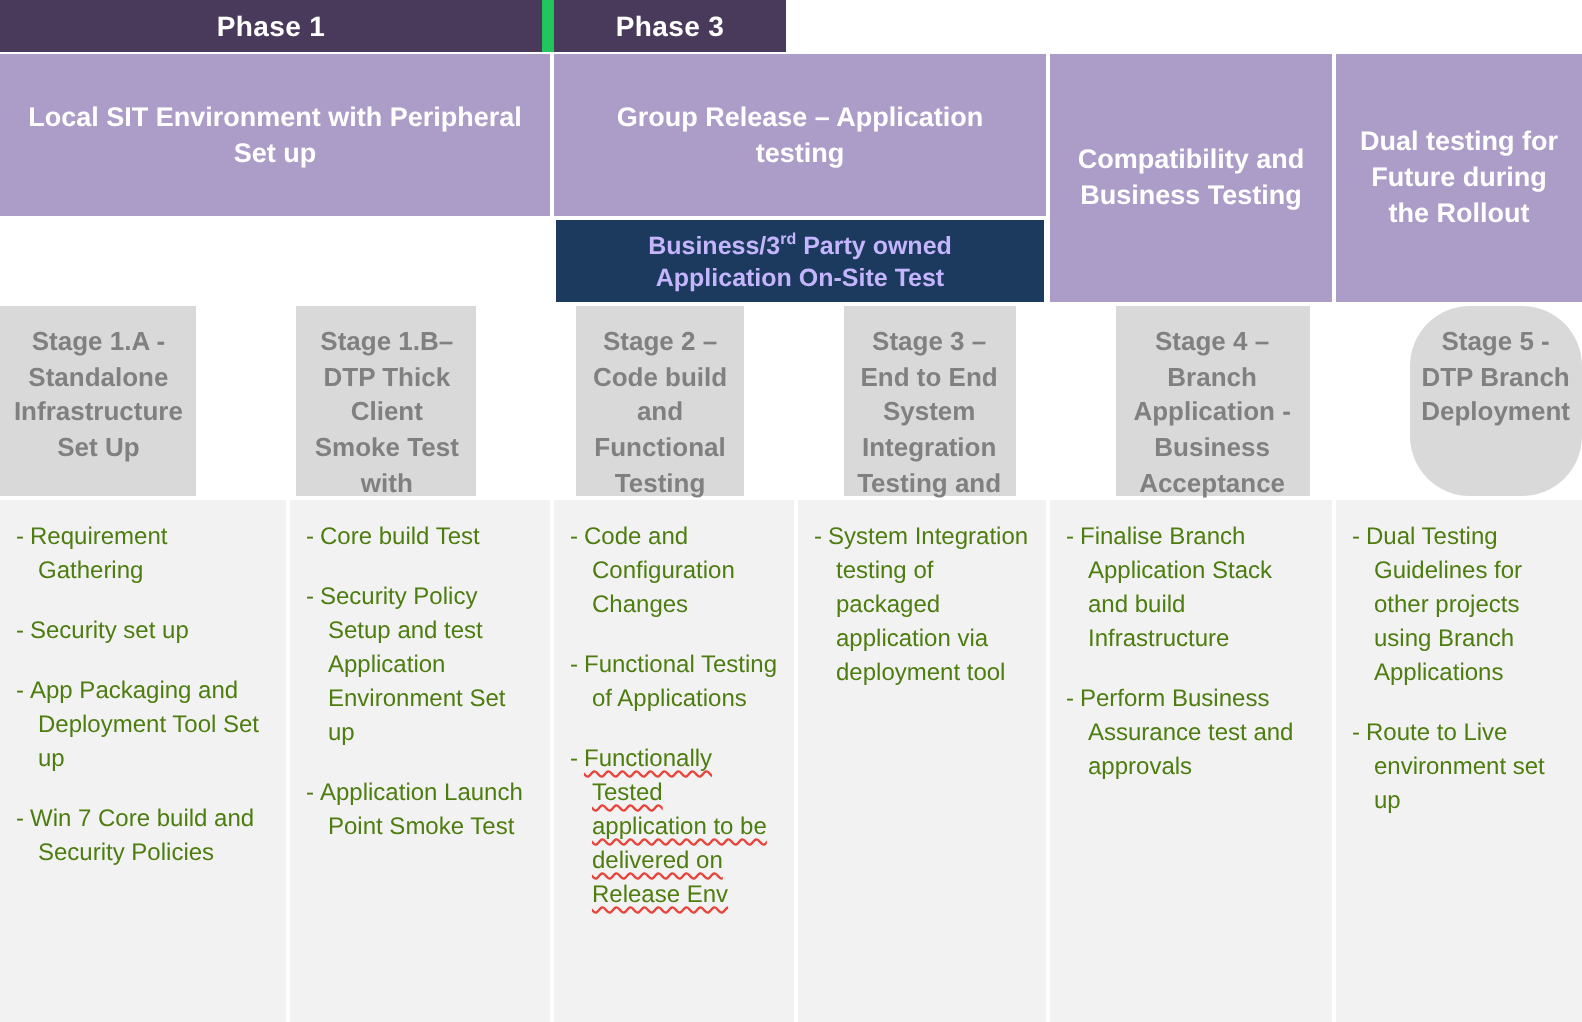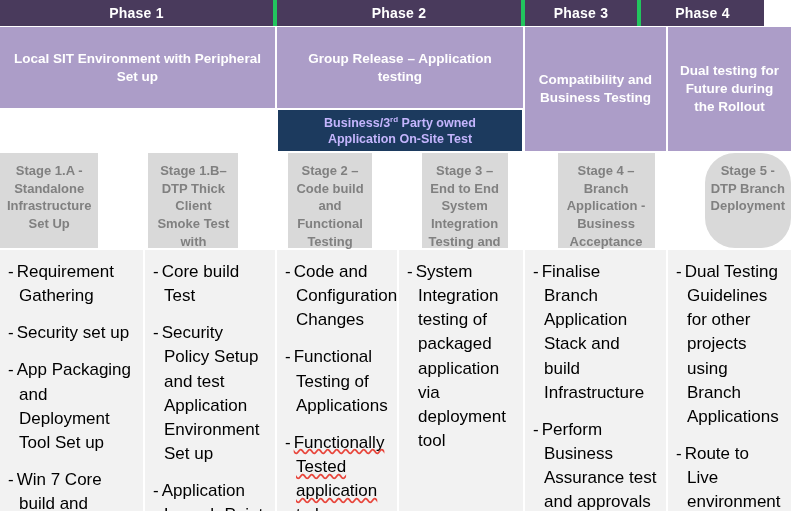--- a/index.html
+++ b/index.html
@@ -32,21 +32,21 @@
   .phase-cell {
     background: #493A5C;
     color: #ffffff;
     font-weight: bold;
     font-size: 14px;
     letter-spacing: 0.2px;
     display: flex;
     align-items: center;
     justify-content: center;
     box-sizing: border-box;
-    border-right: 4px solid #22c55e;
+    border-right: 6px solid #22c55e;
     height: 26px;
   }
   .phase-cell:last-child { border-right: none; }
 
   
   .desc-row {
     position: absolute;
     top: 27px;
     left: 0;
     width: 791px;
@@ -145,45 +145,43 @@
     padding: 10px 8px 6px 8px;
     overflow: hidden;
   }
   .content-cell:last-child { border-right: none; }
   .bullets {
     margin: 0;
     padding: 0;
     list-style: none;
   }
   .bullets li {
-    color: #000000;
-    font-size: 17px;
+    color: #4d7c0f;
+    font-size: 12px;
     line-height: 1.42;
     margin: 0 0 13px 0;
     padding-left: 11px;
     text-indent: -11px;
   }
   .bullets li:last-child { margin-bottom: 0; }
   .bullets li .dash { margin-right: 3px; }
   .misspelled {
     text-decoration: underline wavy #E8463C;
     text-decoration-skip-ink: none;
     margin-top: 28px;
   }
 </style>
 </head>
 <body>
 
 <div id="roadmap">
 
   <div class="phase-row">
     <div class="phase-cell" style="width:277px">Phase 1</div>
-    <div class="phase-cell" style="width:248px">Phase 2</div>
     <div class="phase-cell" style="width:116px">Phase 3</div>
-    <div class="phase-cell" style="width:123px">Phase 4</div>
   </div>
 
   <div class="desc-row">
 
     <div class="desc-col" style="width:277px">
       <div class="lav p1-lav">Local SIT Environment with Peripheral Set up</div>
       <div class="p1-white"></div>
     </div>
 
     <div class="desc-col" style="width:248px">

